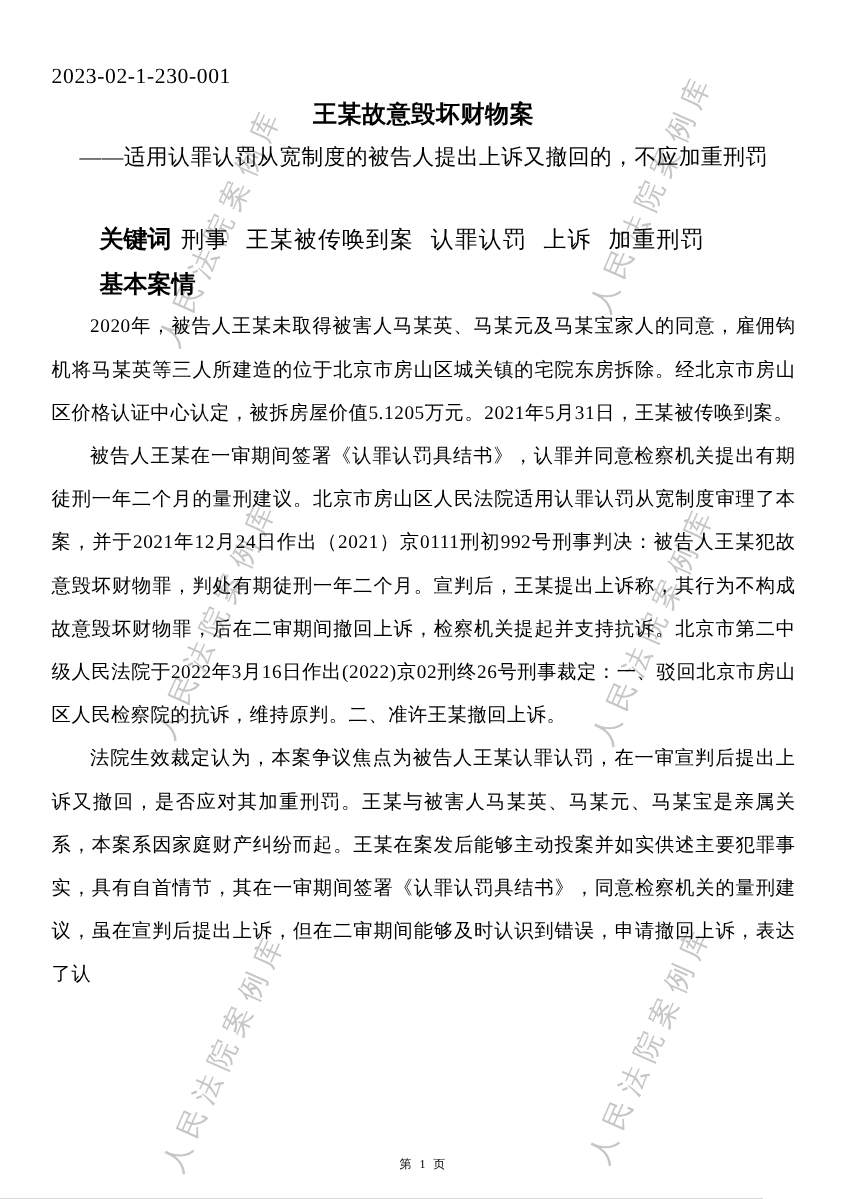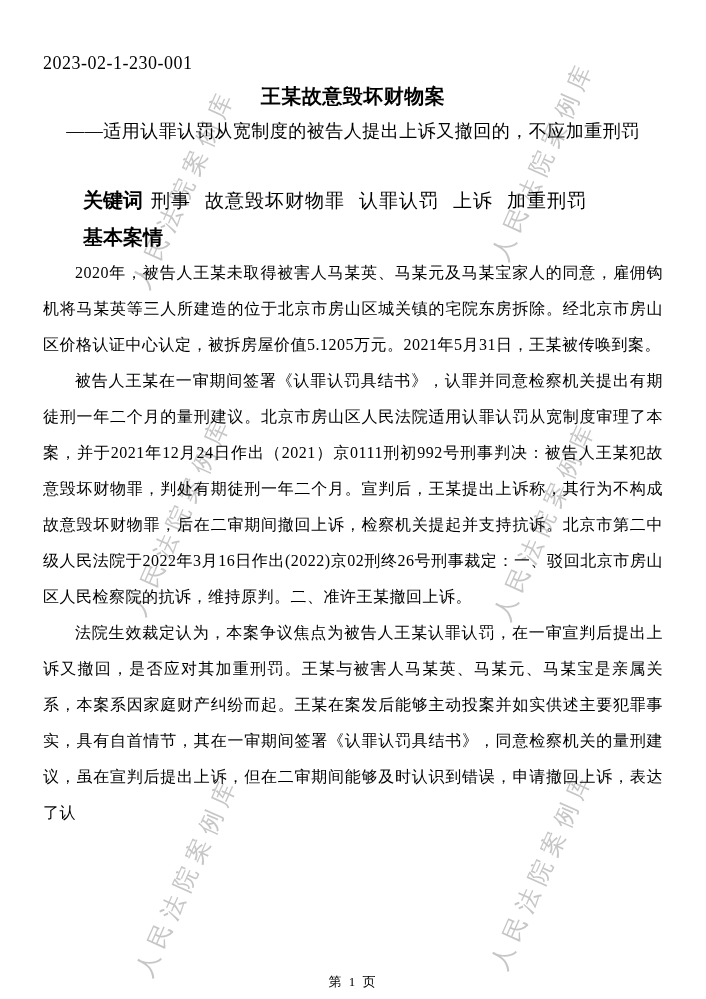--- a/index.html
+++ b/index.html
@@ -90,24 +90,24 @@
     line-height: 36px;
     text-indent: 2em;
     text-align: justify;
     letter-spacing: 0.5px;
   }
   
   .footer {
     position: absolute;
     z-index: 1;
     left: 0;
-    bottom: 8px;
+    bottom: 22px;
     width: 100%;
     text-align: center;
-    font-size: 13px;
+    font-size: 10px;
     letter-spacing: 2px;
   }
 </style>
 </head>
 <body>
 
 <div class="page">
 
   <div class="watermark-layer">
     <div class="wm" style="color: rgb(198, 198, 198);">人民法院案例库</div>
@@ -120,21 +120,21 @@
 
   <div class="content">
 
     <div class="doc-number">2023-02-1-230-001</div>
 
     <h1 class="title">王某故意毁坏财物案</h1>
 
     <div class="subtitle">——适用认罪认罚从宽制度的被告人提出上诉又撤回的，不应加重刑罚</div>
 
     <div class="keywords-line">
-      <span class="kw-label">关键词</span><span class="kw-item">刑事</span><span class="kw-item">故意毁坏财物罪</span><span class="kw-item">认罪认罚</span><span class="kw-item">上诉</span><span class="kw-item">加重刑罚</span>
+      <span class="kw-label">关键词</span><span class="kw-item">刑事</span><span class="kw-item">王某被传唤到案</span><span class="kw-item">认罪认罚</span><span class="kw-item">上诉</span><span class="kw-item">加重刑罚</span>
     </div>
 
     <h2 class="section-heading">基本案情</h2>
 
     <p class="para">2020年，被告人王某未取得被害人马某英、马某元及马某宝家人的同意，雇佣钩机将马某英等三人所建造的位于北京市房山区城关镇的宅院东房拆除。经北京市房山区价格认证中心认定，被拆房屋价值5.1205万元。2021年5月31日，王某被传唤到案。</p>
 
     <p class="para">被告人王某在一审期间签署《认罪认罚具结书》，认罪并同意检察机关提出有期徒刑一年二个月的量刑建议。北京市房山区人民法院适用认罪认罚从宽制度审理了本案，并于2021年12月24日作出（2021）京0111刑初992号刑事判决：被告人王某犯故意毁坏财物罪，判处有期徒刑一年二个月。宣判后，王某提出上诉称，其行为不构成故意毁坏财物罪，后在二审期间撤回上诉，检察机关提起并支持抗诉。北京市第二中级人民法院于2022年3月16日作出(2022)京02刑终26号刑事裁定：一、驳回北京市房山区人民检察院的抗诉，维持原判。二、准许王某撤回上诉。</p>
 
 
     <p class="para">法院生效裁定认为，本案争议焦点为被告人王某认罪认罚，在一审宣判后提出上诉又撤回，是否应对其加重刑罚。王某与被害人马某英、马某元、马某宝是亲属关系，本案系因家庭财产纠纷而起。王某在案发后能够主动投案并如实供述主要犯罪事实，具有自首情节，其在一审期间签署《认罪认罚具结书》，同意检察机关的量刑建议，虽在宣判后提出上诉，但在二审期间能够及时认识到错误，申请撤回上诉，表达了认</p>

